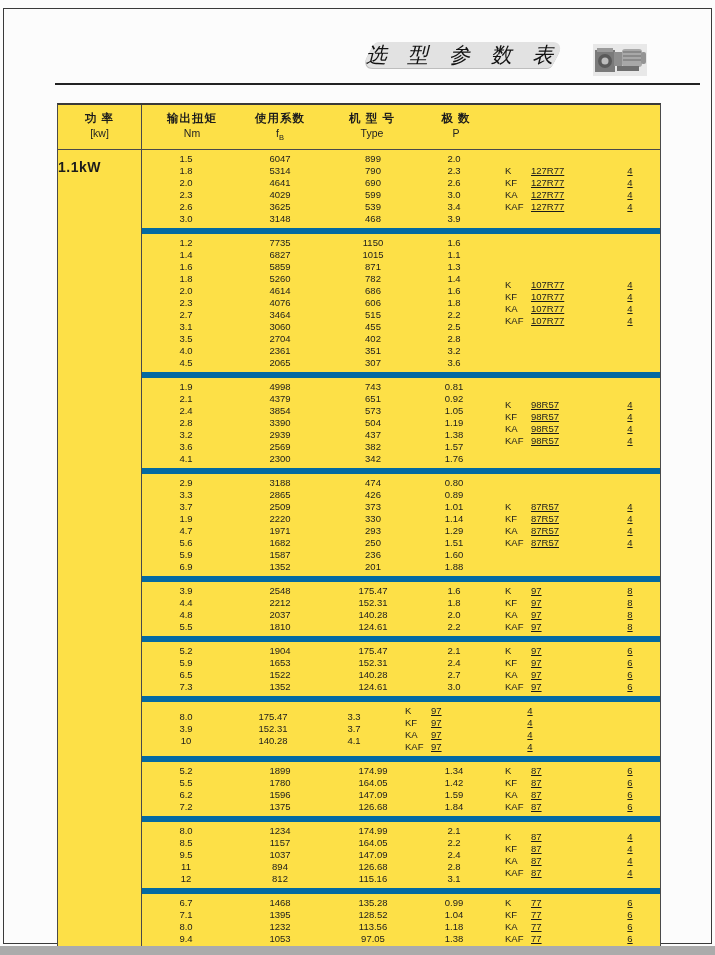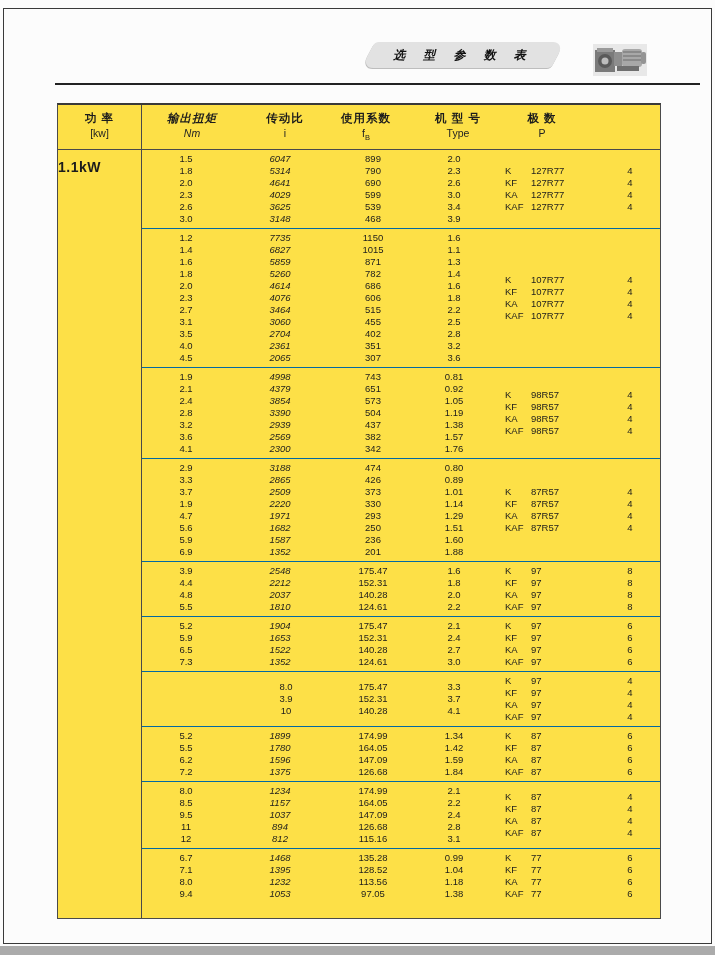--- a/index.html
+++ b/index.html
@@ -6,51 +6,51 @@
   .page{position:relative;width:715px;height:955px;background:#fcfcfc;overflow:hidden;
         font-family:"Liberation Sans","DejaVu Sans",sans-serif;color:#1c1c1c;}
   .frame{position:absolute;left:3px;top:8px;right:3px;bottom:11px;border:1px solid #3a3a3a;pointer-events:none;}
   .bottom-strip{position:absolute;left:0;right:0;bottom:0;height:9px;background:#ababab;}
 
   
   .banner{position:absolute;left:368px;top:42px;width:190px;height:26px;}
   .banner-bg{position:absolute;inset:0;background:#e2e2e2;transform:skewX(-28deg);
              border-radius:4px 12px 4px 12px;box-shadow:0 1px 0 #bdbdbd;}
   .banner-text{position:absolute;inset:0;display:flex;align-items:center;justify-content:center;
-               font-size:12px;font-weight:bold;font-style:italic;letter-spacing:7px;color:#111;
+               font-size:21px;font-weight:normal;font-style:italic;letter-spacing:7px;color:#111;
                font-family:"DejaVu Sans","Liberation Sans",sans-serif;white-space:nowrap;}
   .title-rule{position:absolute;left:55px;top:83px;width:645px;height:2px;background:#222;}
 
   
   .photo{position:absolute;left:592px;top:40px;width:56px;height:38px;}
 
   
   .table{position:absolute;left:57px;top:103px;width:602px;border:1px solid #4a4a4a;border-top:2px solid #3a3a3a;
          background:#fde047;font-size:9.5px;}
   .thead{display:flex;border-bottom:1px solid #4a4a4a;}
   .h-cell{box-sizing:border-box;padding:5px 0 4px 0;text-align:center;}
   .h-cn{font-size:11.5px;font-weight:bold;letter-spacing:1px;line-height:16px;white-space:nowrap;}
   .h-sub{font-size:10.5px;line-height:14px;color:#222;}
   .subB{font-size:7.5px;}
   .w-power{width:84px;border-right:1px solid #4a4a4a;}
-  .w-speed{width:88px;} .w-torque{width:100px;font-style:italic;} .w-ratio{width:86px;}
+  .w-speed{width:88px;} .w-torque{width:100px;} .w-ratio{width:86px;}
   .w-fb{width:76px;} .w-type{width:108px;} .w-pole{width:60px;}
 
   .tbody{display:flex;align-items:stretch;}
   .power-col{width:84px;box-sizing:border-box;border-right:1px solid #4a4a4a;text-align:left;}
   .power-label{margin-top:9px;font-size:14px;font-weight:bold;letter-spacing:.5px;}
   .data-col{width:518px;}
 
   .block{display:flex;align-items:center;padding:3px 0;}
-  .block.sep{border-top:1px solid #0369a1;justify-content:flex-end;}
+  .block.sep{border-top:6px solid #0369a1;}
   .block.last{padding-bottom:18px;}
   .num-col{box-sizing:border-box;}
   .num{line-height:12px;text-align:center;white-space:nowrap;}
   .right-sec{display:flex;flex-direction:column;}
-  .tp-row{display:flex;line-height:12px;}
+  .tp-row{display:flex;line-height:12px;text-decoration:underline;}
   .t-cell{width:108px;box-sizing:border-box;padding-left:13px;white-space:nowrap;}
   .t-prefix{display:inline-block;width:26px;}
   .p-cell{width:60px;text-align:center;}
 </style>
 </head>
 <body>
 
 <div class="page">
   <div class="frame"></div>
 
@@ -81,24 +81,20 @@
   <div class="table">
     <div class="thead">
       <div class="h-cell w-power">
         <div class="h-cn">功  率</div>
         <div class="h-sub">[kw]</div>
       </div>
       <div class="h-cell w-torque">
         <div class="h-cn">输出扭矩</div>
         <div class="h-sub">Nm</div>
       </div>
-      <div class="h-cell w-ratio">
-        <div class="h-cn">传动比</div>
-        <div class="h-sub">i</div>
-      </div>
       <div class="h-cell w-fb">
         <div class="h-cn">使用系数</div>
         <div class="h-sub"><span>f</span><sub class="subB">B</sub></div>
       </div>
       <div class="h-cell w-type">
         <div class="h-cn">机 型 号</div>
         <div class="h-sub">Type</div>
       </div>
       <div class="h-cell w-pole">
         <div class="h-cn">极  数</div>

